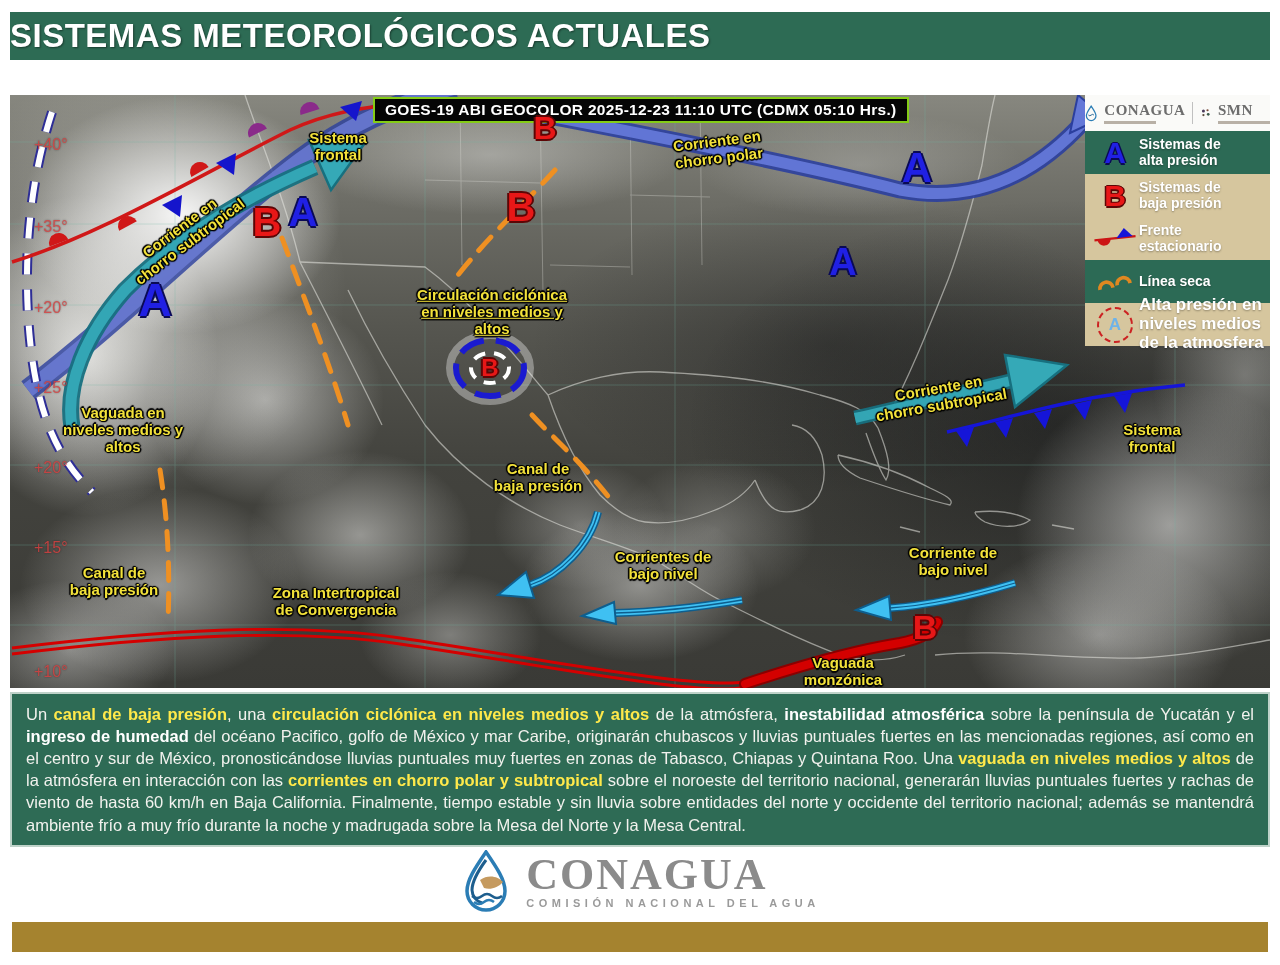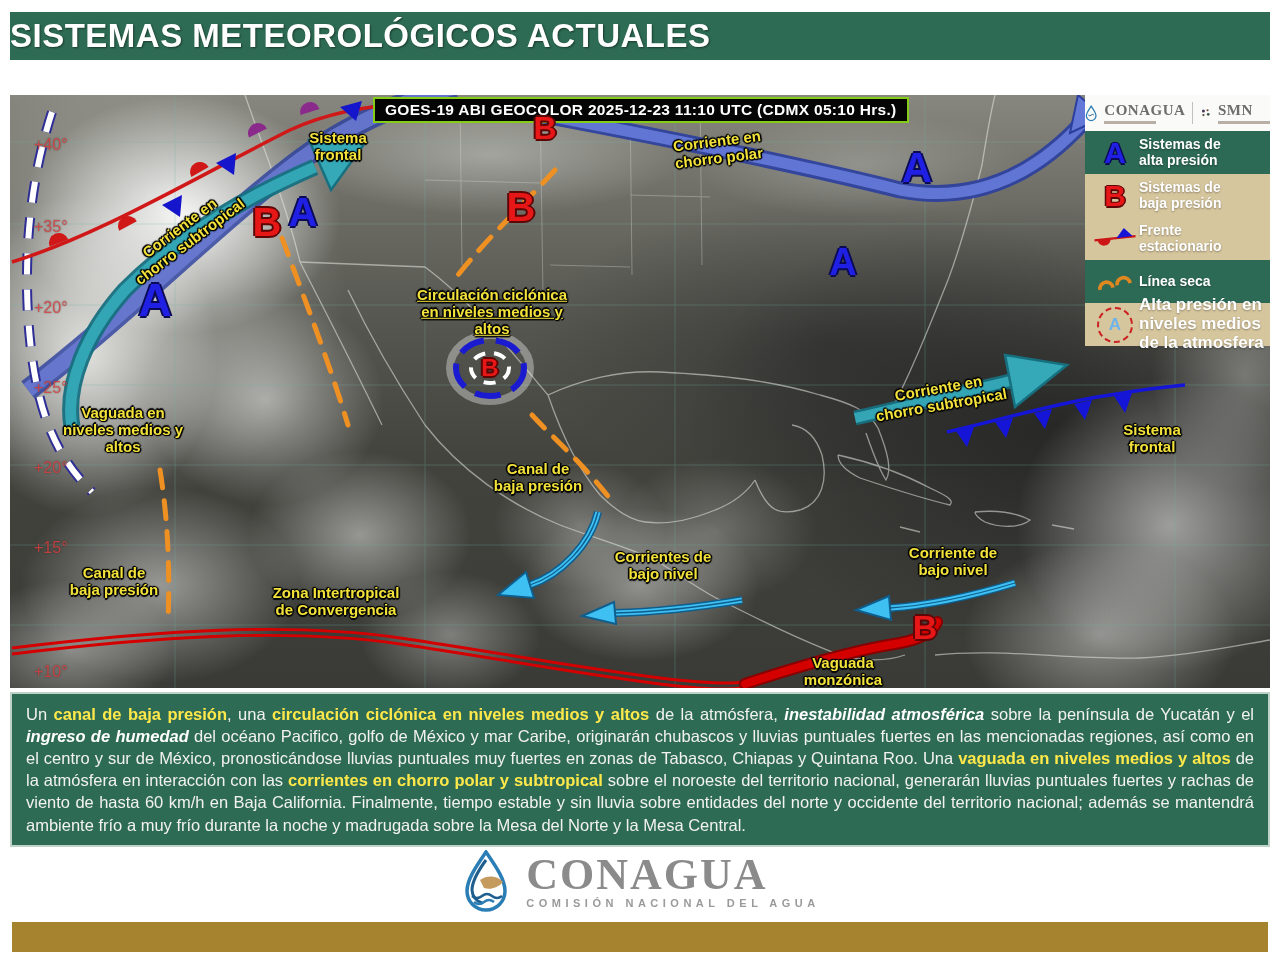--- a/index.html
+++ b/index.html
@@ -62,21 +62,21 @@
   .lgA{color:#2020e4;font-size:30px;font-weight:800;text-shadow:-1.5px 0 #0a0a55,1.5px 0 #0a0a55,0 -1.5px #0a0a55,0 1.5px #0a0a55;}
   .lgB{color:#e81717;font-size:30px;font-weight:800;text-shadow:-1.5px 0 #5c0606,1.5px 0 #5c0606,0 -1.5px #5c0606,0 1.5px #5c0606;}
   .circ-sym{width:32px;height:32px;border:2.5px dashed #cc2222;border-radius:50%;
             display:flex;align-items:center;justify-content:center;}
   .circ-sym span{color:#6fb3e8;font-size:17px;font-weight:800;}
   
   .forecast{position:absolute;left:10px;right:10px;top:692px;background:#2e6b55;border:2px solid #bfd2c9;
             box-sizing:border-box;padding:9px 14px;color:#f2f2ee;font-size:16.5px;line-height:1.34;text-align:justify;}
   .seg-n{font-weight:400;}
   .seg-y{color:#ffe94a;font-weight:700;}
-  .seg-w{color:#ffffff;font-weight:700;font-style:italic;}
+  .seg-w{color:#ffffff;font-weight:700;}
   
   .footer-logo{position:absolute;left:0;right:0;top:845px;height:72px;display:flex;align-items:center;justify-content:center;gap:14px;}
   .brand-text{display:flex;flex-direction:column;}
   .brand-main{font-family:"Liberation Serif", serif;font-size:44px;font-weight:700;color:#8b8b8b;letter-spacing:2px;line-height:1;}
   .brand-sub{font-size:11px;font-weight:700;color:#9a9a9a;letter-spacing:4.5px;margin-top:0;}
   .gold-bar{position:absolute;left:12px;right:12px;top:922px;height:30px;background:#a5832f;}
 </style>
 </head>
 <body>
 

